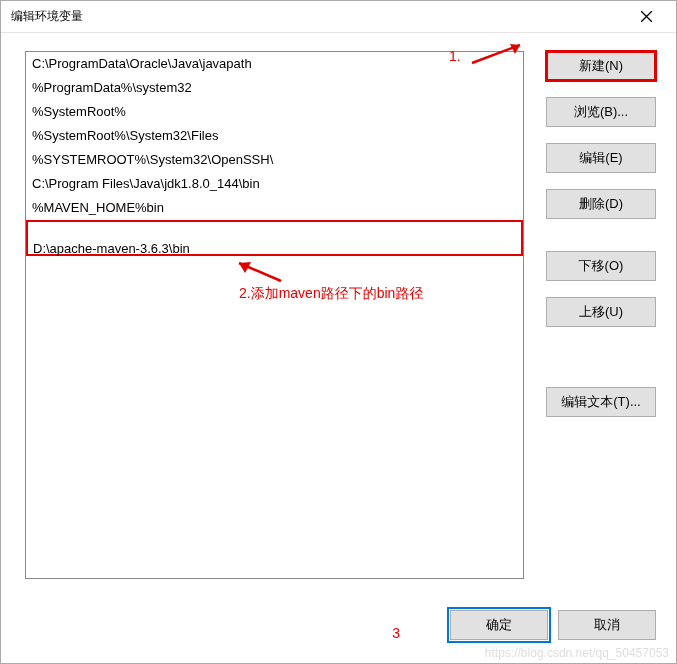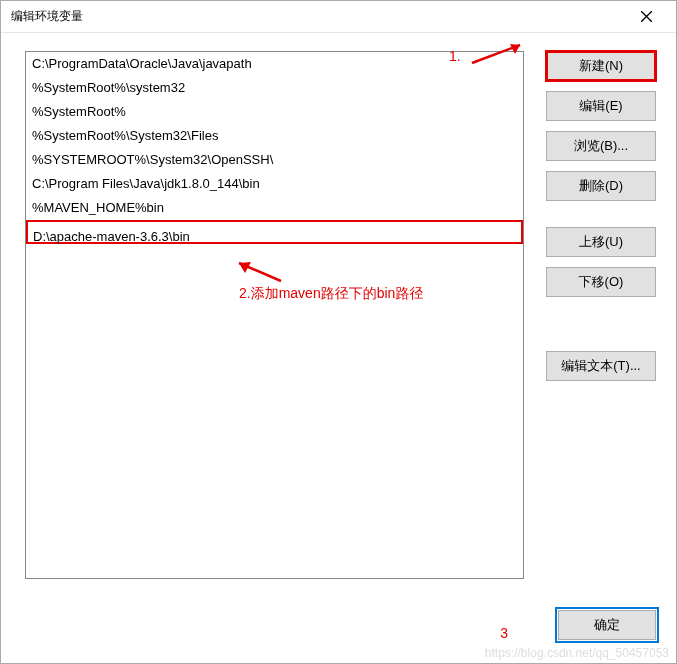--- a/index.html
+++ b/index.html
@@ -53,36 +53,36 @@
 .listbox .row {
   height: 24px;
   line-height: 24px;
   padding: 0 6px;
   font-size: 13px;
   color: #000;
   white-space: nowrap;
 }
 .listbox .row.edit {
   border: 1px solid #000;
-  padding: 4px 5px;
+  padding: 16px 5px;
   line-height: 22px;
   height: 24px;
 }
 .buttons {
   width: 110px;
   margin-left: 22px;
   display: flex;
   flex-direction: column;
 }
 .btn {
   height: 30px;
   border: 1px solid #adadad;
   background: #e1e1e1;
   font-size: 13px;
-  margin-bottom: 10px;
+  margin-bottom: 16px;
   cursor: pointer;
   display: flex;
   align-items: center;
   justify-content: center;
   font-family: inherit;
 }
 .gap-sm { height: 16px; }
 .gap-lg { height: 44px; }
 .footer {
   height: 60px;
@@ -119,37 +119,37 @@
       <svg viewBox="0 0 10 10">
           <path d="M0 0 L10 10 M10 0 L0 10" stroke="#000" stroke-width="1.2"></path>
         </svg>
     </div>
   </div>
 
   <div class="body">
 
     <div class="listbox">
       <div class="row">C:\ProgramData\Oracle\Java\javapath</div>
-      <div class="row">%SystemRoot%\system32</div>
+      <div class="row">%ProgramData%\system32</div>
       <div class="row">%SystemRoot%</div>
       <div class="row">%SystemRoot%\System32\Files</div>
       <div class="row">%SYSTEMROOT%\System32\OpenSSH\</div>
       <div class="row">C:\Program Files\Java\jdk1.8.0_144\bin</div>
       <div class="row">%MAVEN_HOME%bin</div>
       <div class="row edit hl-row">D:\apache-maven-3.6.3\bin</div>
     </div>
 
     <div class="buttons">
       <button class="btn hl-red">新建(N)</button>
+      <button class="btn">浏览(B)...</button>
       <button class="btn">编辑(E)</button>
-      <button class="btn">浏览(B)...</button>
       <button class="btn">删除(D)</button>
       <div class="gap-sm"></div>
+      <button class="btn">下移(O)</button>
       <button class="btn">上移(U)</button>
-      <button class="btn">下移(O)</button>
       <div class="gap-lg"></div>
       <button class="btn">编辑文本(T)...</button>
     </div>
 
     <div class="anno" style="left:448px; top:15px;">1.</div>
     <svg class="arrow" style="left:469px; top:8px;" width="58" height="24">
       <line x1="2" y1="22" x2="50" y2="4" stroke="#e30000" stroke-width="2.5"></line>
       <polygon points="50,4 40,3 45,13" fill="#e30000"></polygon>
     </svg>
 
@@ -157,17 +157,18 @@
       <line x1="48" y1="22" x2="6" y2="4" stroke="#e30000" stroke-width="2.5"></line>
       <polygon points="6,4 18,3 12,14" fill="#e30000"></polygon>
     </svg>
     <div class="anno" style="left:238px; top:252px;">2.添加maven路径下的bin路径</div>
 
   </div>
 
   <div class="footer">
     <div class="anno" style="position:static; margin-right:40px;">3</div>
     <button class="btn hl-red hl-blue">确定</button>
+    <button class="btn">取消</button>
   </div>
 
   <div class="watermark">https://blog.csdn.net/qq_50457053</div>
 
 </div>
 
 </body></html>

